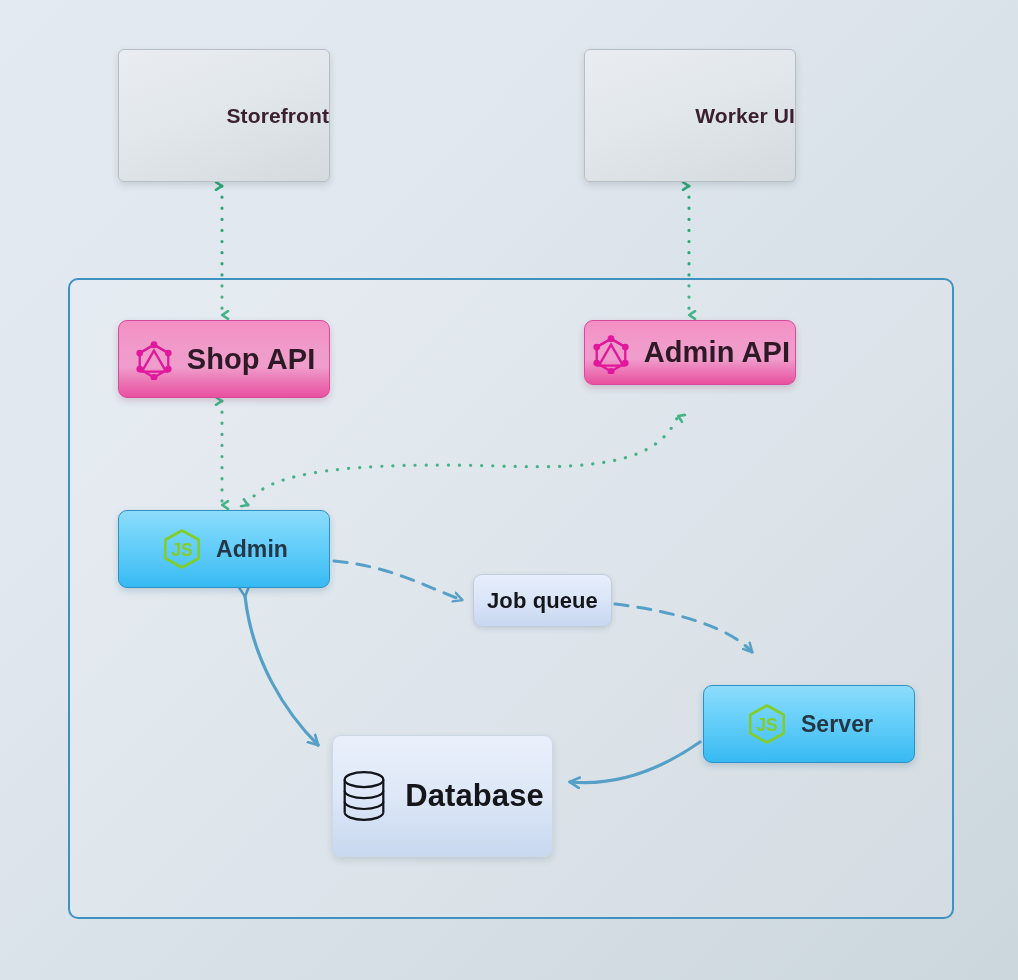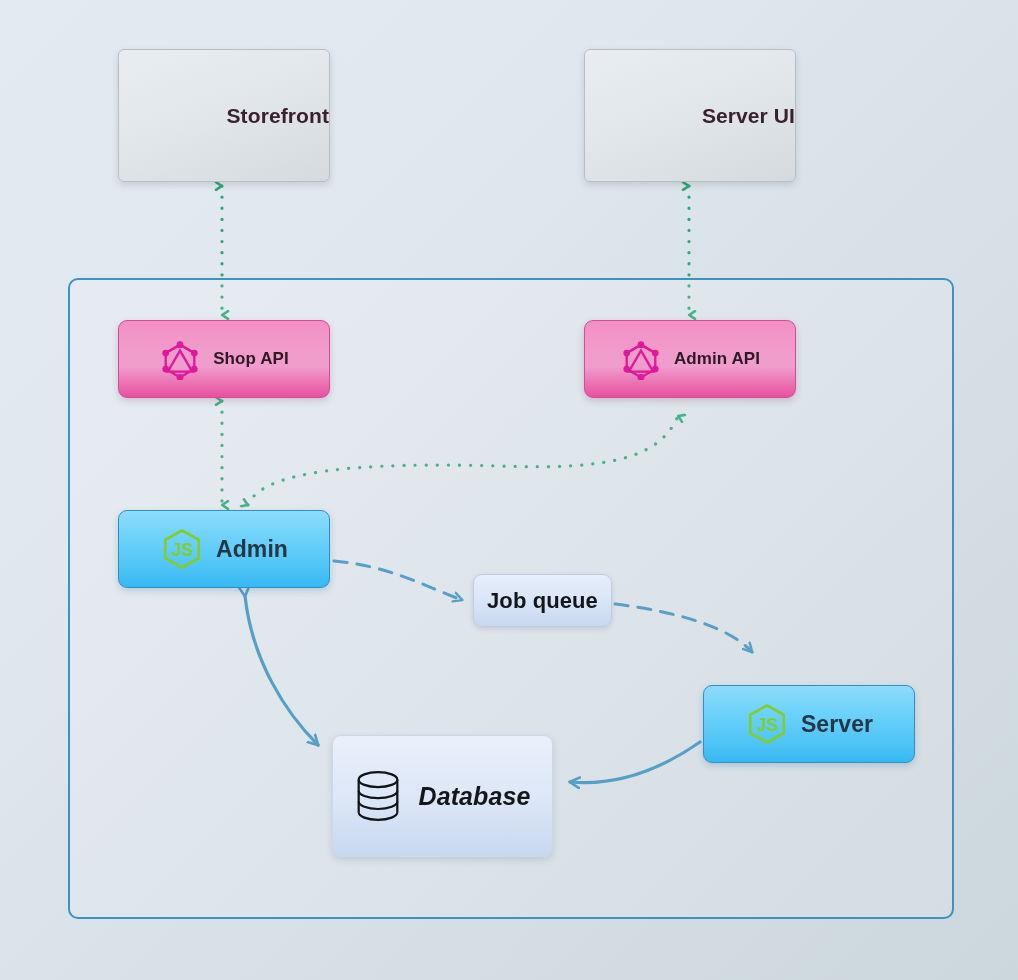--- a/index.html
+++ b/index.html
@@ -64,21 +64,21 @@
     font-size: 21px;
     justify-content: flex-end;
   }
 
   
   .node.api {
     border: 1px solid #d8499a;
     background: linear-gradient(180deg, #f48fc4 0%, #f09ccb 40%, #ef9dcc 60%, #e9509f 100%);
     box-shadow: 0 3px 7px rgba(120,30,80,0.20);
     color: #2e1a26;
-    font-size: 17px;
+    font-size: 29px;
   }
 
   
   .node.svc {
     border: 1px solid #2e91c4;
     background: linear-gradient(180deg, #8ddcfb 0%, #6dd2fa 35%, #4ec4f6 75%, #35b9f2 100%);
     box-shadow: 0 3px 7px rgba(20,80,120,0.20);
     color: #253746;
     font-size: 23px;
     justify-content: center;
@@ -92,22 +92,21 @@
     color: #14161a;
     font-size: 22px;
   }
 
   
   .node.db {
     border: 1px solid #cdd8e6;
     background: linear-gradient(180deg, #eaf0fb 0%, #dde7f7 50%, #c8d8ef 100%);
     box-shadow: 0 3px 7px rgba(55,70,95,0.17);
     color: #14161a;
-    font-size: 25px;
-    font-style: italic;
+    font-size: 31px;
   }
 </style>
 </head>
 <body>
 
 <div id="canvas">
 
   <svg id="edges" viewBox="0 0 1018 980">
     <defs>
       <marker id="ah-green-down" markerWidth="10" markerHeight="10" refX="5" refY="8.2" orient="auto" markerUnits="userSpaceOnUse">
@@ -149,21 +148,21 @@
     <path d="M700,742 C660,770 615,786 570,782" fill="none" stroke="#3d92c0" stroke-width="3.2" stroke-linecap="round" marker-end="url(#ah-blue-solid)"></path>
   </svg>
 
   <div class="group-box" style="left:68px; top:278px; width:886px; height:641px;"></div>
 
   <div class="node client" style="left:118px; top:49px; width:212px; height:133px;">
     <span class="label">Storefront</span>
   </div>
 
   <div class="node client" style="left:584px; top:49px; width:212px; height:133px;">
-    <span class="label">Server UI</span>
+    <span class="label">Worker UI</span>
   </div>
 
   <div class="node api" style="left:118px; top:320px; width:212px; height:78px;">
     <span class="ico">
       <svg width="42" height="42" viewBox="0 0 100 100">
         <g stroke="#e0189c" stroke-width="5.5" fill="none">
           <path d="M50,16 L84,36 L84,74 L50,94 L16,74 L16,36 Z"></path>
           <path d="M50,30 L79,80 L21,80 Z"></path>
           <line x1="50" y1="16" x2="16" y2="36"></line>
           <line x1="50" y1="16" x2="84" y2="36"></line>
@@ -174,21 +173,21 @@
           <circle cx="84" cy="74" r="8"></circle>
           <circle cx="50" cy="94" r="8"></circle>
           <circle cx="16" cy="74" r="8"></circle>
           <circle cx="16" cy="36" r="8"></circle>
         </g>
       </svg>
     </span>
     <span class="label">Shop API</span>
   </div>
 
-  <div class="node api" style="left:584px; top:320px; width:212px; height:78px;">
+  <div class="node api" style="left:584px; top:320px; width:212px; height:65px;">
     <span class="ico">
       <svg width="42" height="42" viewBox="0 0 100 100">
         <g stroke="#e0189c" stroke-width="5.5" fill="none">
           <path d="M50,16 L84,36 L84,74 L50,94 L16,74 L16,36 Z"></path>
           <path d="M50,30 L79,80 L21,80 Z"></path>
           <line x1="50" y1="16" x2="16" y2="36"></line>
           <line x1="50" y1="16" x2="84" y2="36"></line>
         </g>
         <g fill="#e0189c">
           <circle cx="50" cy="16" r="8"></circle>

